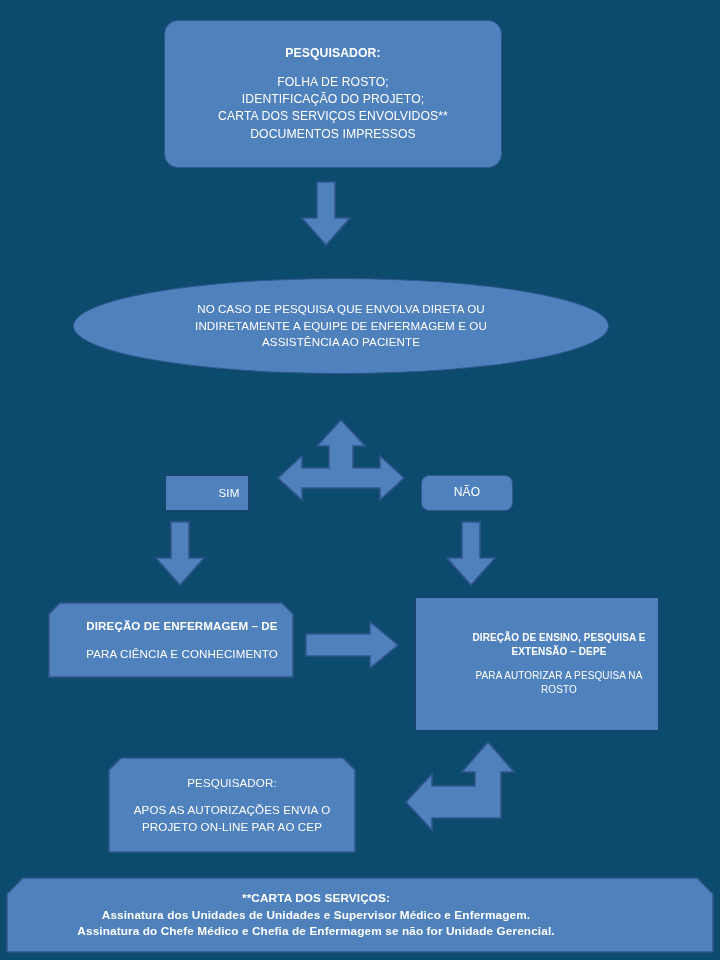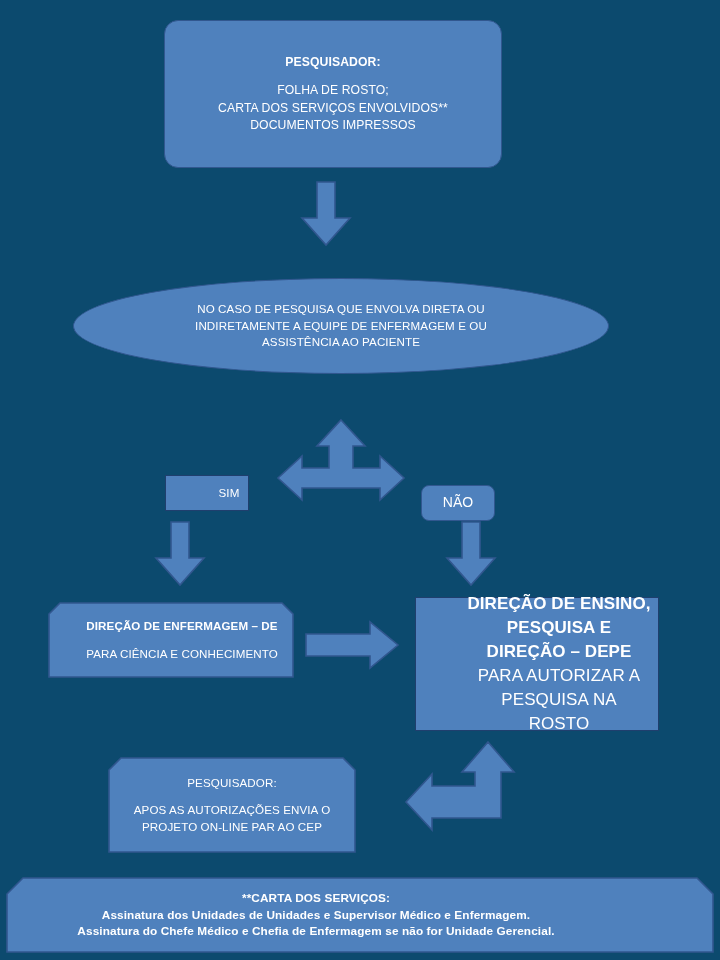--- a/index.html
+++ b/index.html
@@ -86,20 +86,21 @@
 </style>
 </head>
 <body>
 
 <div id="canvas">
 
   <div class="node rounded" style="left:164px; top:20px; width:338px; height:148px; font-size:12.2px;">
     <span class="ln t-bold">PESQUISADOR:</span>
     <span class="gap"></span>
     <span class="ln">FOLHA DE ROSTO;</span>
+    <span class="ln">IDENTIFICAÇÃO DO PROJETO;</span>
     <span class="ln">CARTA DOS SERVIÇOS ENVOLVIDOS**</span>
     <span class="ln">DOCUMENTOS IMPRESSOS</span>
   </div>
 
   <div class="arrow" style="left:296px; top:180px;">
     <svg width="60" height="68" viewBox="0 0 60 68" aria-hidden="true">
       <polygon class="arrow-shape" points="21,2 39,2 39,38 54,38 30,65 6,38 21,38"></polygon>
     </svg>
   </div>
 
@@ -112,21 +113,21 @@
   <div class="arrow" style="left:276px; top:418px;">
     <svg width="130" height="96" viewBox="0 0 130 96" aria-hidden="true">
       <polygon class="arrow-shape" points="65,2 89,28 77,28 77,50 104,50 104,38 128,60 104,82 104,70 26,70 26,82 2,60 26,38 26,50 53,50 53,28 41,28"></polygon>
     </svg>
   </div>
 
   <div class="node rect" style="left:165px; top:475px; width:84px; height:36px; font-size:11.6px;">
     <span class="ln">SIM</span>
   </div>
 
-  <div class="node rounded-sm" style="left:421px; top:475px; width:74px; height:36px; font-size:14px;margin-top:10px;">
+  <div class="node rounded-sm" style="left:421px; top:475px; width:92px; height:36px; font-size:12px;">
     <span class="ln">NÃO</span>
   </div>
 
   <div class="arrow" style="left:152px; top:520px;">
     <svg width="56" height="68" viewBox="0 0 56 68" aria-hidden="true">
       <polygon class="arrow-shape" points="19,2 37,2 37,38 52,38 28,65 4,38 19,38"></polygon>
     </svg>
   </div>
 
   <div class="arrow" style="left:443px; top:520px;">
@@ -145,23 +146,23 @@
       <span class="ln">PARA CIÊNCIA E CONHECIMENTO</span>
     </div>
   </div>
 
   <div class="arrow" style="left:304px; top:620px;">
     <svg width="96" height="50" viewBox="0 0 96 50" aria-hidden="true">
       <polygon class="arrow-shape" points="2,14 66,14 66,2 94,25 66,48 66,36 2,36"></polygon>
     </svg>
   </div>
 
-  <div class="node rect" style="left:415px; top:597px; width:244px; height:134px; font-size:17px;">
+  <div class="node rect" style="left:415px; top:597px; width:244px; height:134px; font-size:10px;">
     <span class="ln t-bold">DIREÇÃO DE ENSINO, PESQUISA E</span>
-    <span class="ln t-bold">DIREÇÃO – DEPE</span>
+    <span class="ln t-bold">EXTENSÃO – DEPE</span>
     <span class="gap"></span>
     <span class="ln">PARA AUTORIZAR A PESQUISA NA</span>
     <span class="ln">ROSTO</span>
   </div>
 
   <div class="arrow" style="left:404px; top:740px;">
     <svg width="118" height="92" viewBox="0 0 118 92" aria-hidden="true">
       <polygon class="arrow-shape" points="84,2 110,32 97,32 97,78 28,78 28,90 2,62 28,34 28,46 71,46 71,32 58,32"></polygon>
     </svg>
   </div>

